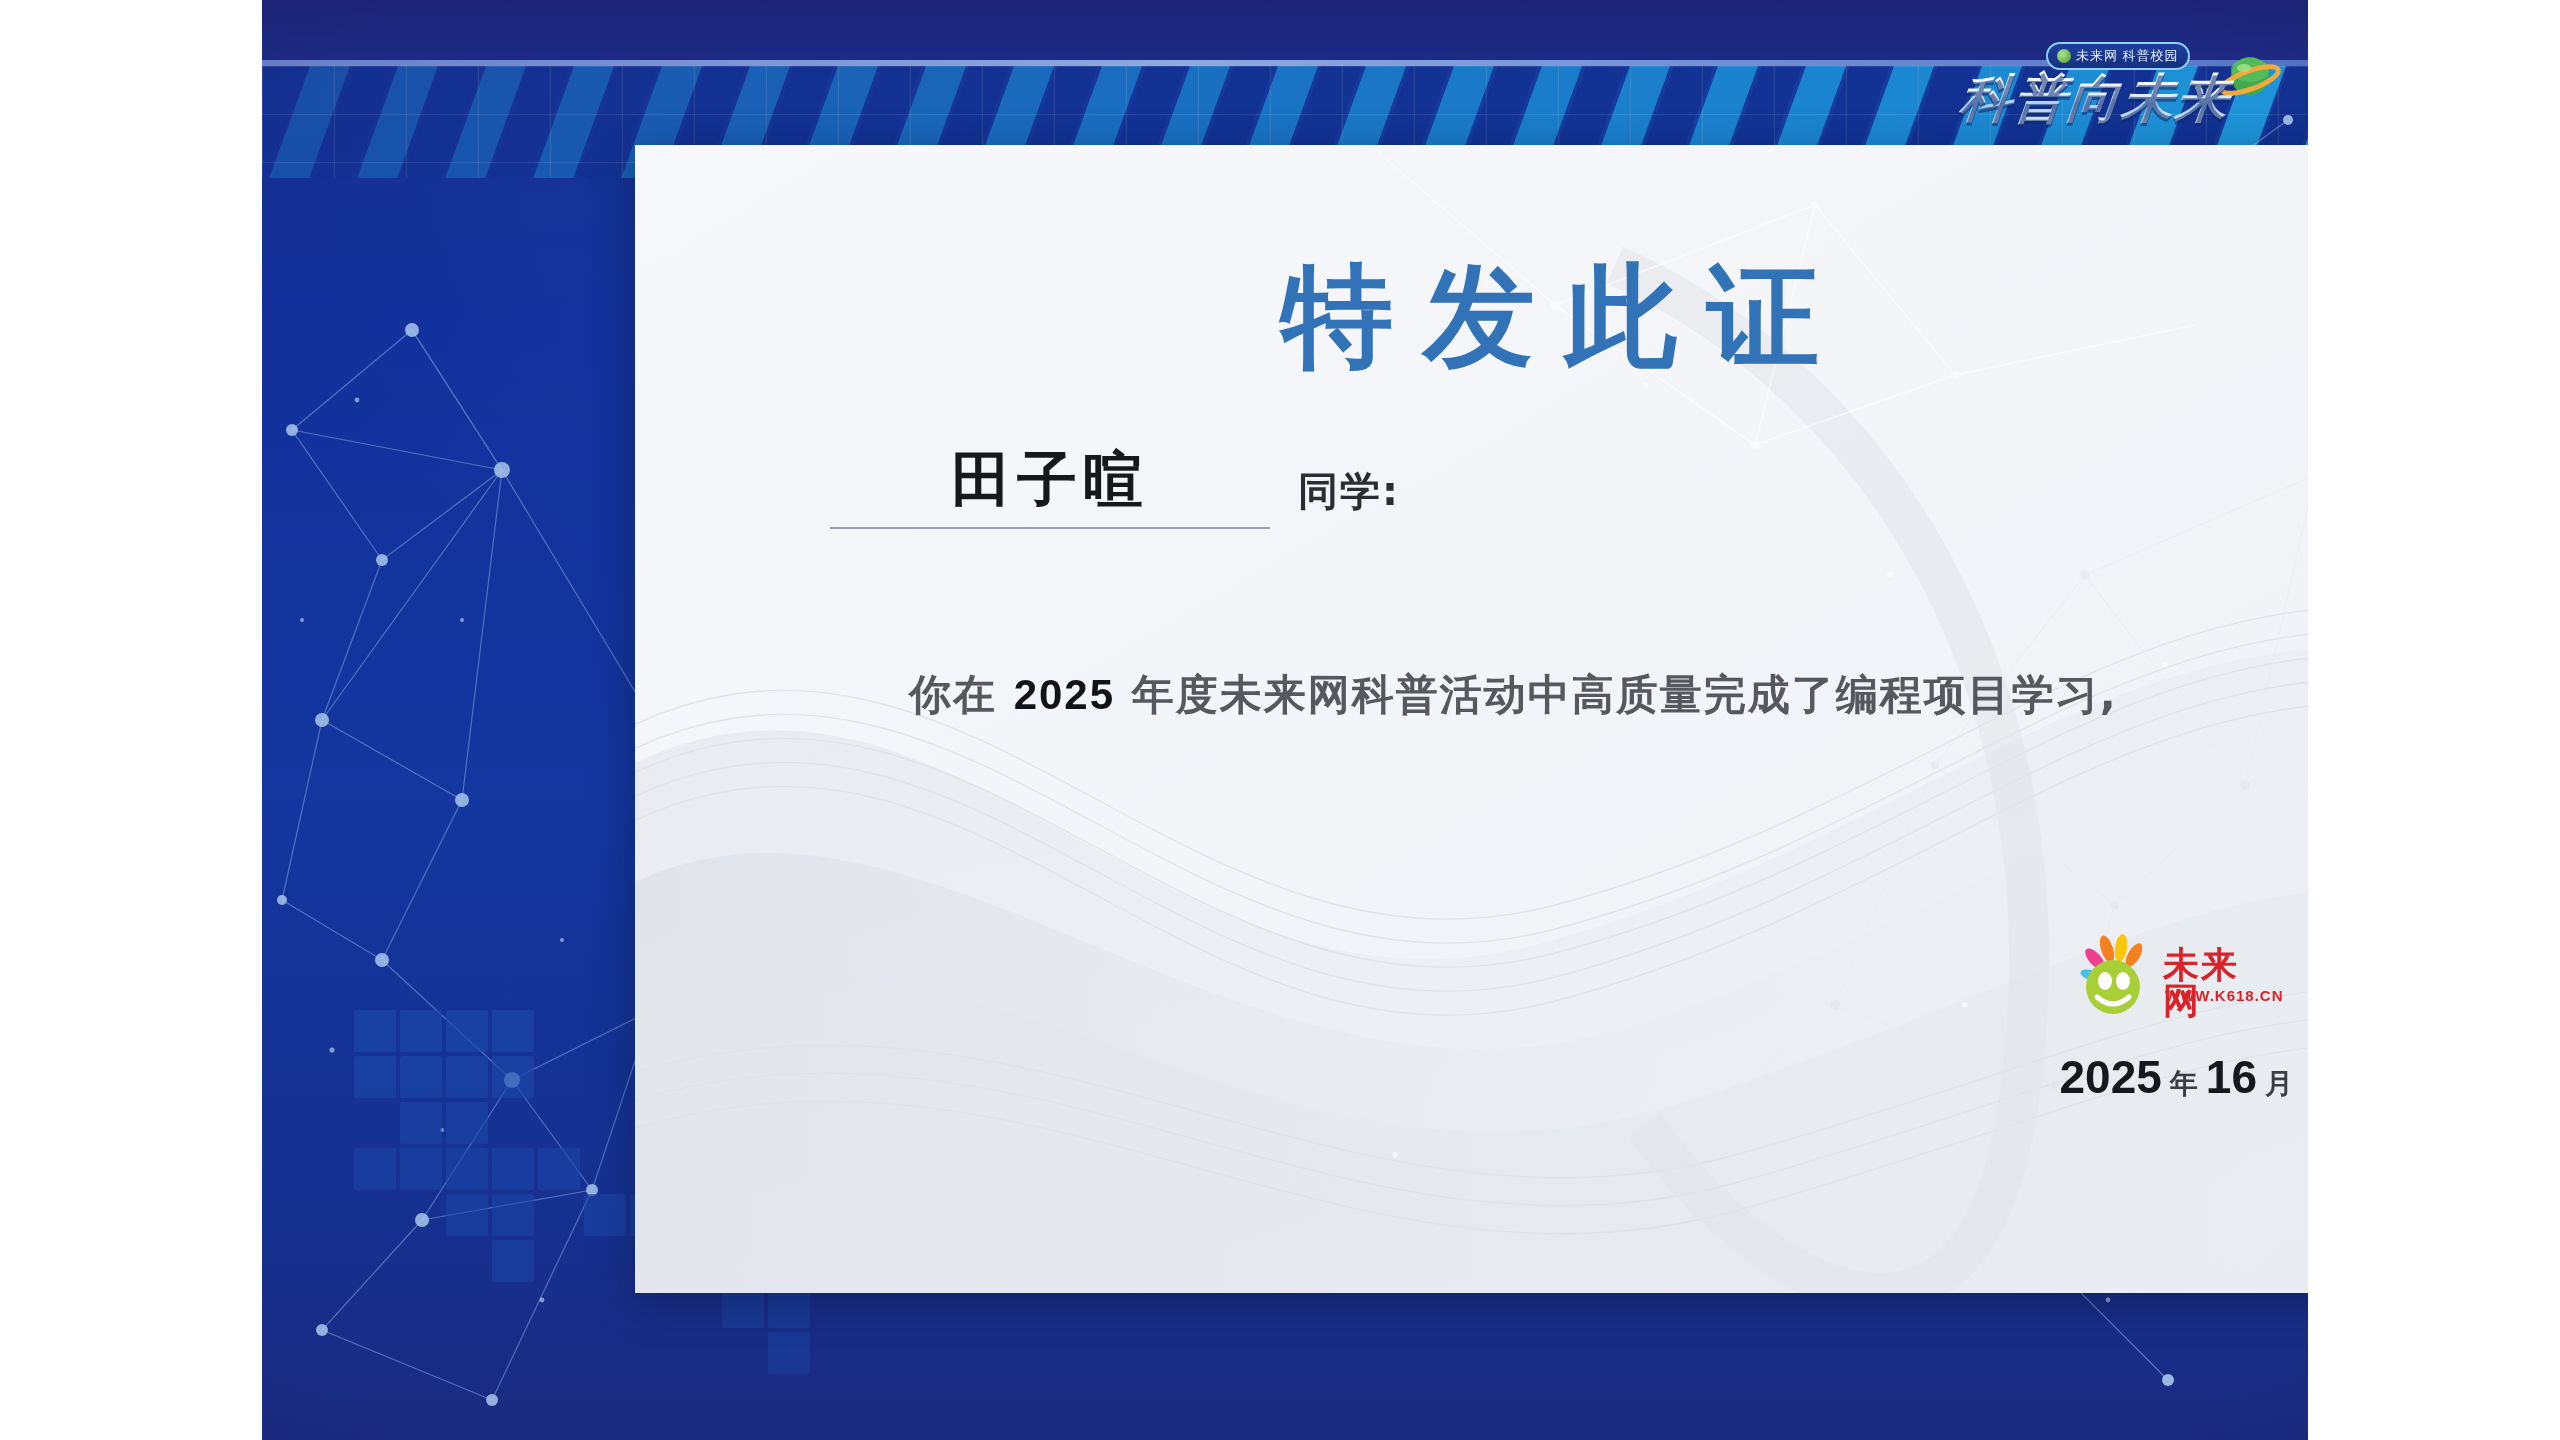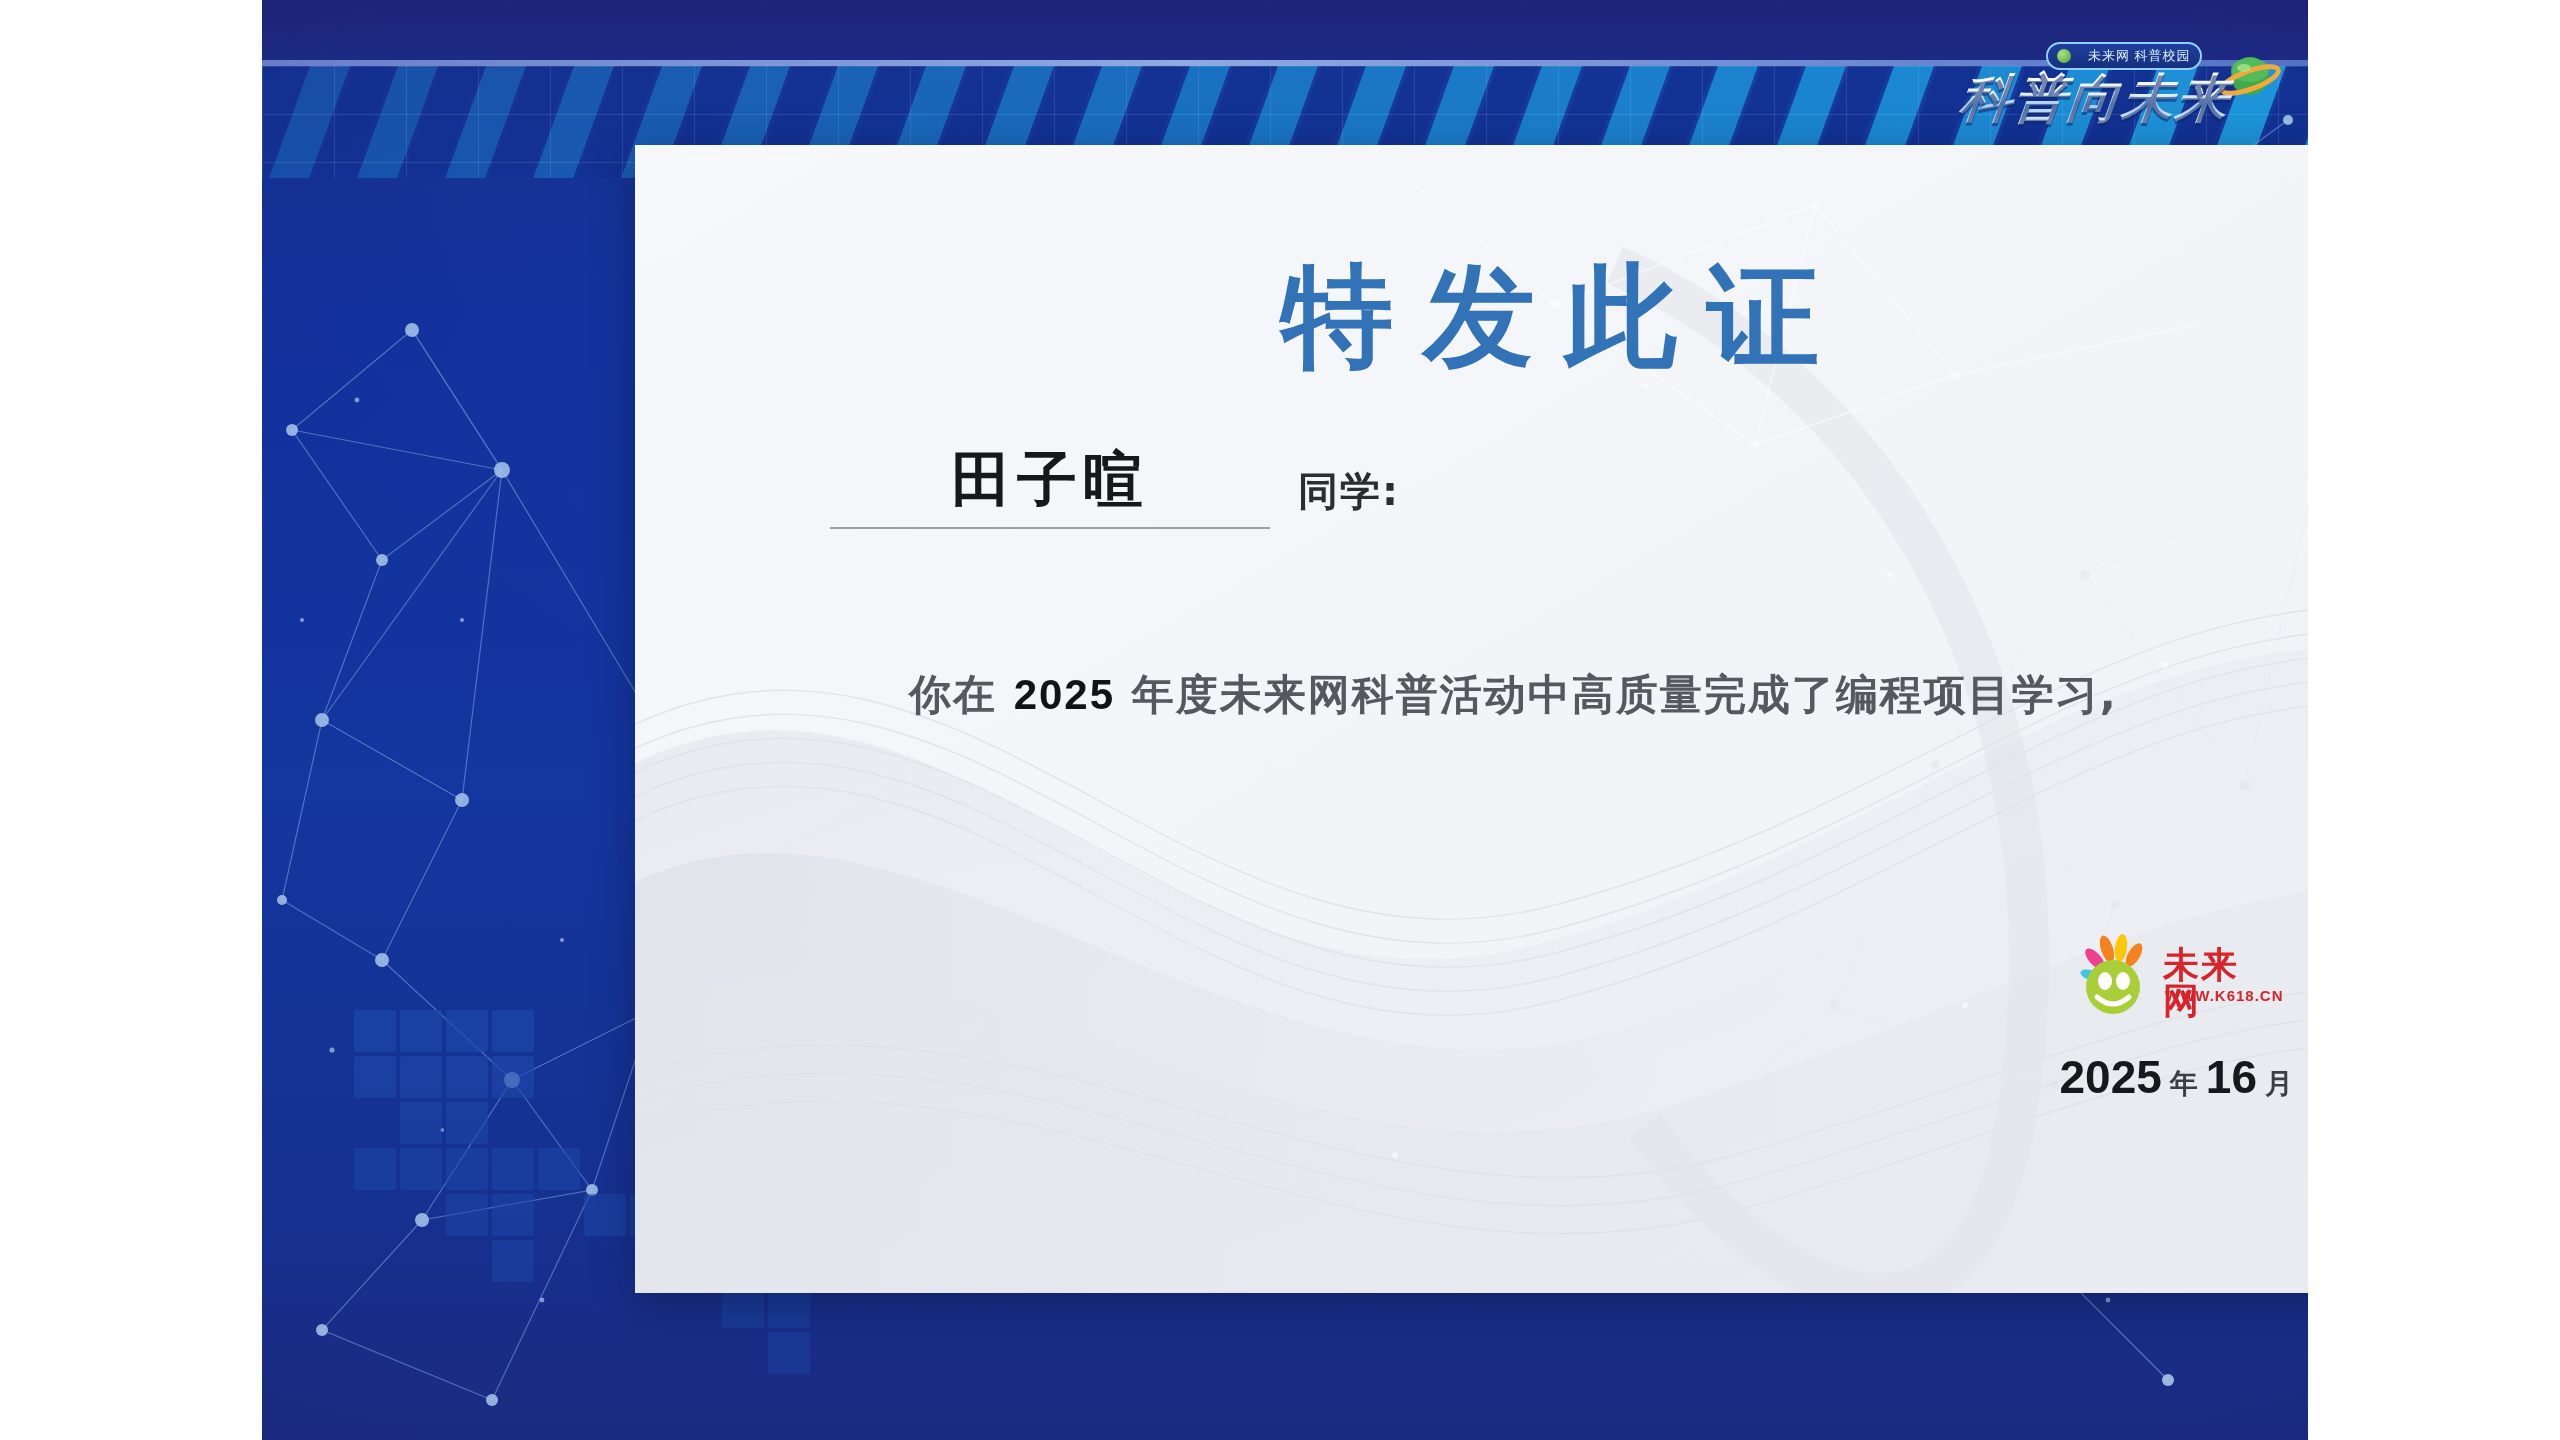--- a/index.html
+++ b/index.html
@@ -42,21 +42,21 @@
   
   #vig{position:absolute;inset:0;pointer-events:none;
     background:radial-gradient(130% 110% at 50% 50%, rgba(0,0,0,0) 55%, rgba(5,10,50,.45) 100%);}
 
   
   #badge{position:absolute;right:18px;top:38px;width:330px;height:130px;}
   #badge-tag{position:absolute;left:86px;top:4px;
     background:linear-gradient(180deg,#1f3f9d,#16307f);
     border:2px solid #8fd0f5;border-radius:14px;padding:3px 9px;
     color:#dff0ff;font-size:13px;letter-spacing:1px;white-space:nowrap;
-    display:flex;align-items:center;gap:17px;}
+    display:flex;align-items:center;gap:5px;}
   #badge-tag .dot{width:14px;height:14px;border-radius:50%;
     background:radial-gradient(circle at 35% 35%,#a9e48b,#4f9c2f);display:inline-block;}
   #badge-title{position:absolute;left:0;top:26px;width:300px;
     font-family:"DejaVu Sans","Liberation Sans",sans-serif;
     font-size:52px;font-weight:bold;font-style:italic;letter-spacing:2px;
     background:linear-gradient(180deg,#ffffff 0%,#e9f4ff 42%,#a8cbef 58%,#ffffff 100%);
     -webkit-background-clip:text;background-clip:text;color:transparent;
     text-shadow:0 3px 0 rgba(12,40,110,.55);
     transform:skewX(-6deg);}
   #badge-planet{position:absolute;right:8px;top:8px;width:64px;height:64px;}

